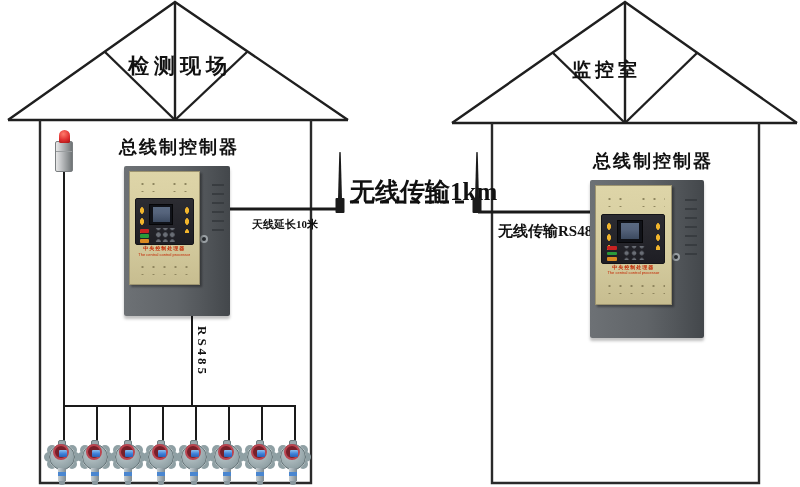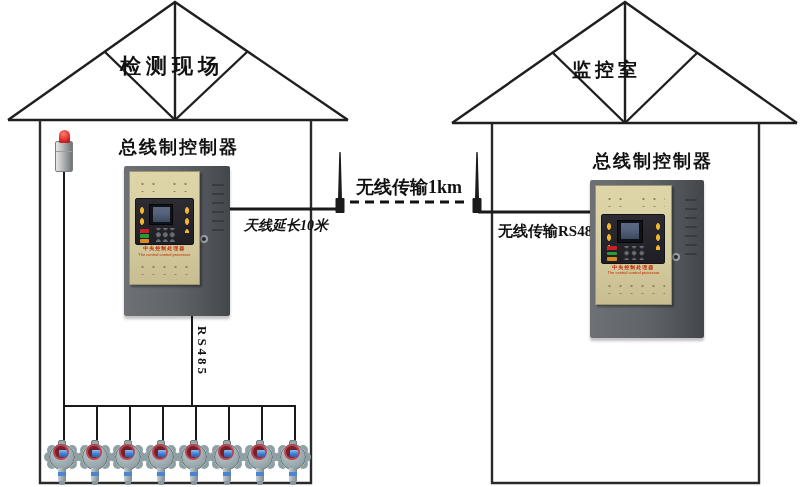--- a/index.html
+++ b/index.html
@@ -2,26 +2,26 @@
 <html><head>
 <meta charset="utf-8">
 <style>
   html,body{margin:0;padding:0;background:#ffffff;}
   #stage{
     position:relative;width:800px;height:487px;background:#ffffff;overflow:hidden;
     font-family:"Liberation Serif","DejaVu Serif",serif;color:#000;
   }
   #wires{position:absolute;left:0;top:0;width:800px;height:487px;}
   .lbl{position:absolute;font-weight:bold;white-space:nowrap;color:#111;}
-  .lbl-roof-left{left:120px;top:52px;width:112px;text-align:left;font-size:21px;letter-spacing:5px;}
+  .lbl-roof-left{left:120px;top:52px;width:112px;text-align:right;font-size:21px;letter-spacing:5px;}
   .lbl-roof-right{left:572px;top:57px;width:104px;font-size:19px;letter-spacing:4px;}
   .lbl-ctrl-left{left:118px;top:135px;width:122px;text-align:center;font-size:18px;letter-spacing:2px;}
   .lbl-ctrl-right{left:592px;top:149px;width:122px;text-align:center;font-size:18px;letter-spacing:2px;}
-  .lbl-wireless{left:350px;top:175px;width:118px;text-align:center;font-size:18px;}
-  .lbl-ant-ext{left:244px;top:217px;font-size:14px;font-style:italic;}
+  .lbl-wireless{left:350px;top:175px;width:118px;text-align:center;font-size:25px;}
+  .lbl-ant-ext{left:252px;top:217px;font-size:11px;}
   .lbl-rs485-link{left:498px;top:222px;font-size:15px;}
   .lbl-rs485{left:194px;top:326px;font-size:13px;writing-mode:vertical-rl;letter-spacing:3px;font-weight:bold;}
 
   
   .wire{position:absolute;background:#1a1a1a;}
 
   
   .alarm-body{position:absolute;left:55px;top:141px;width:18px;height:31px;border-radius:2px;
     background:linear-gradient(90deg,#e8e8e8 0%,#c4c6c8 30%,#8e9294 75%,#6f7476 100%);
     border:1px solid #7a7e80;box-sizing:border-box;}

